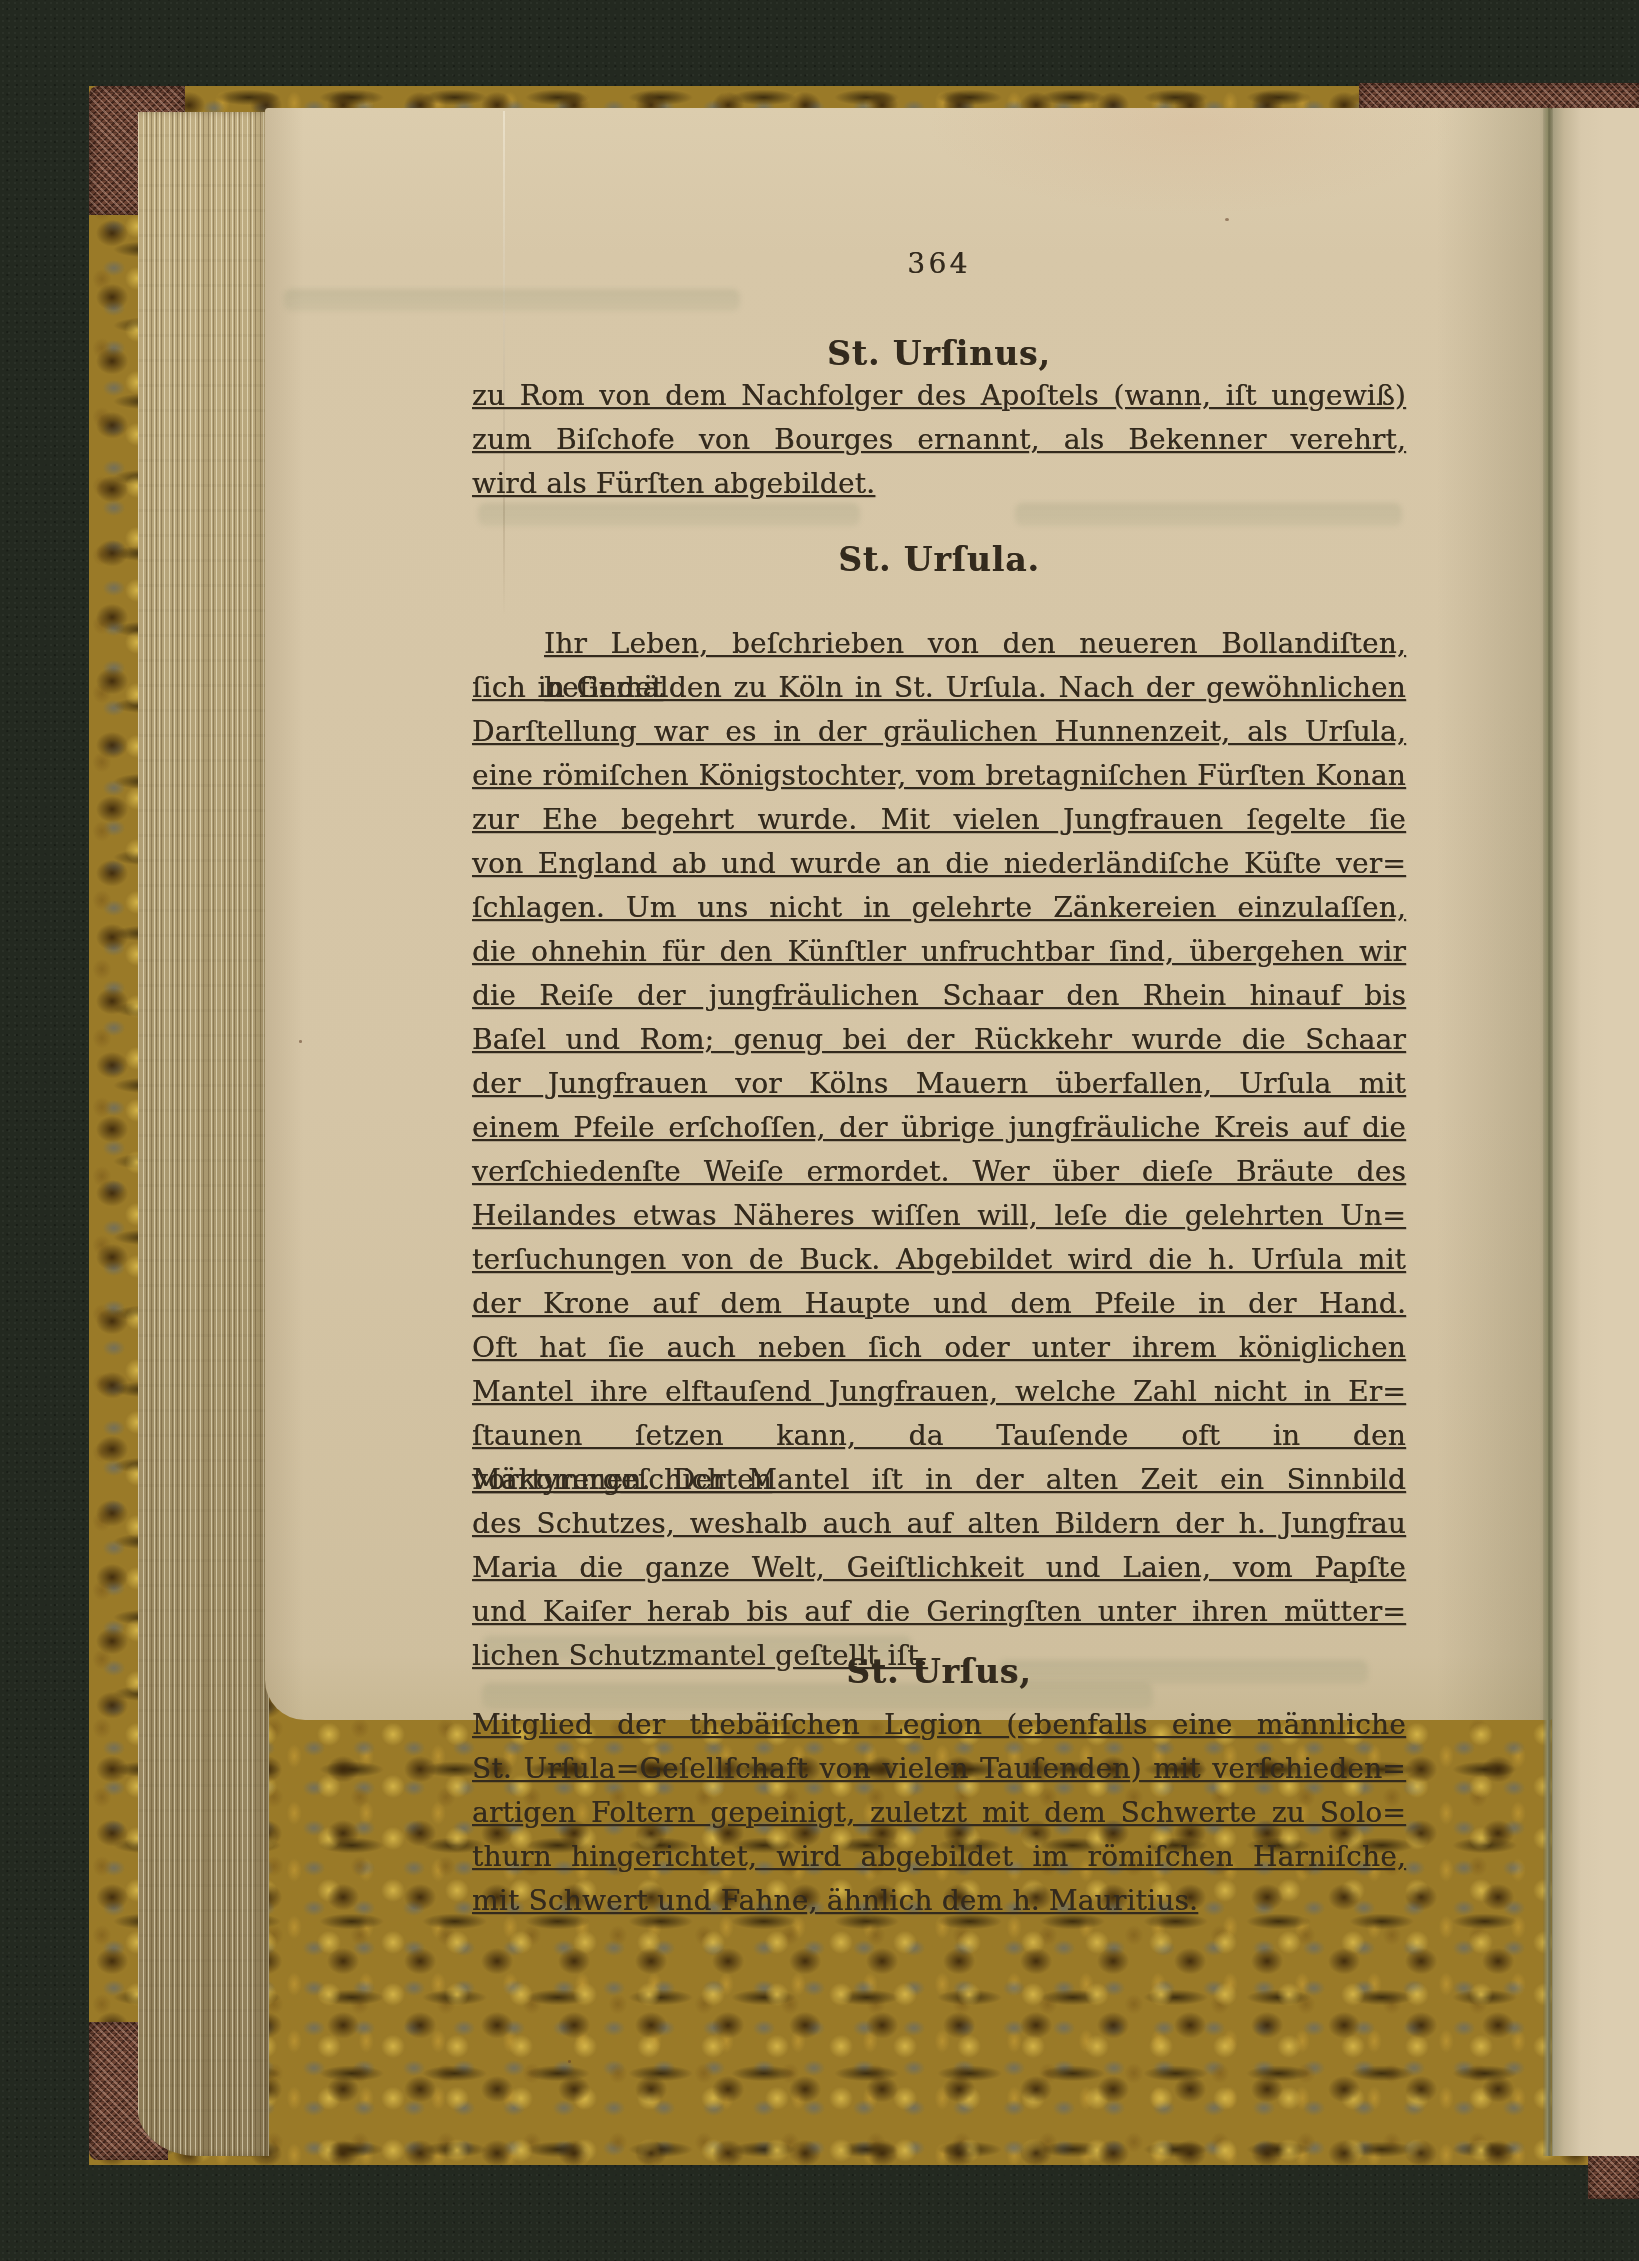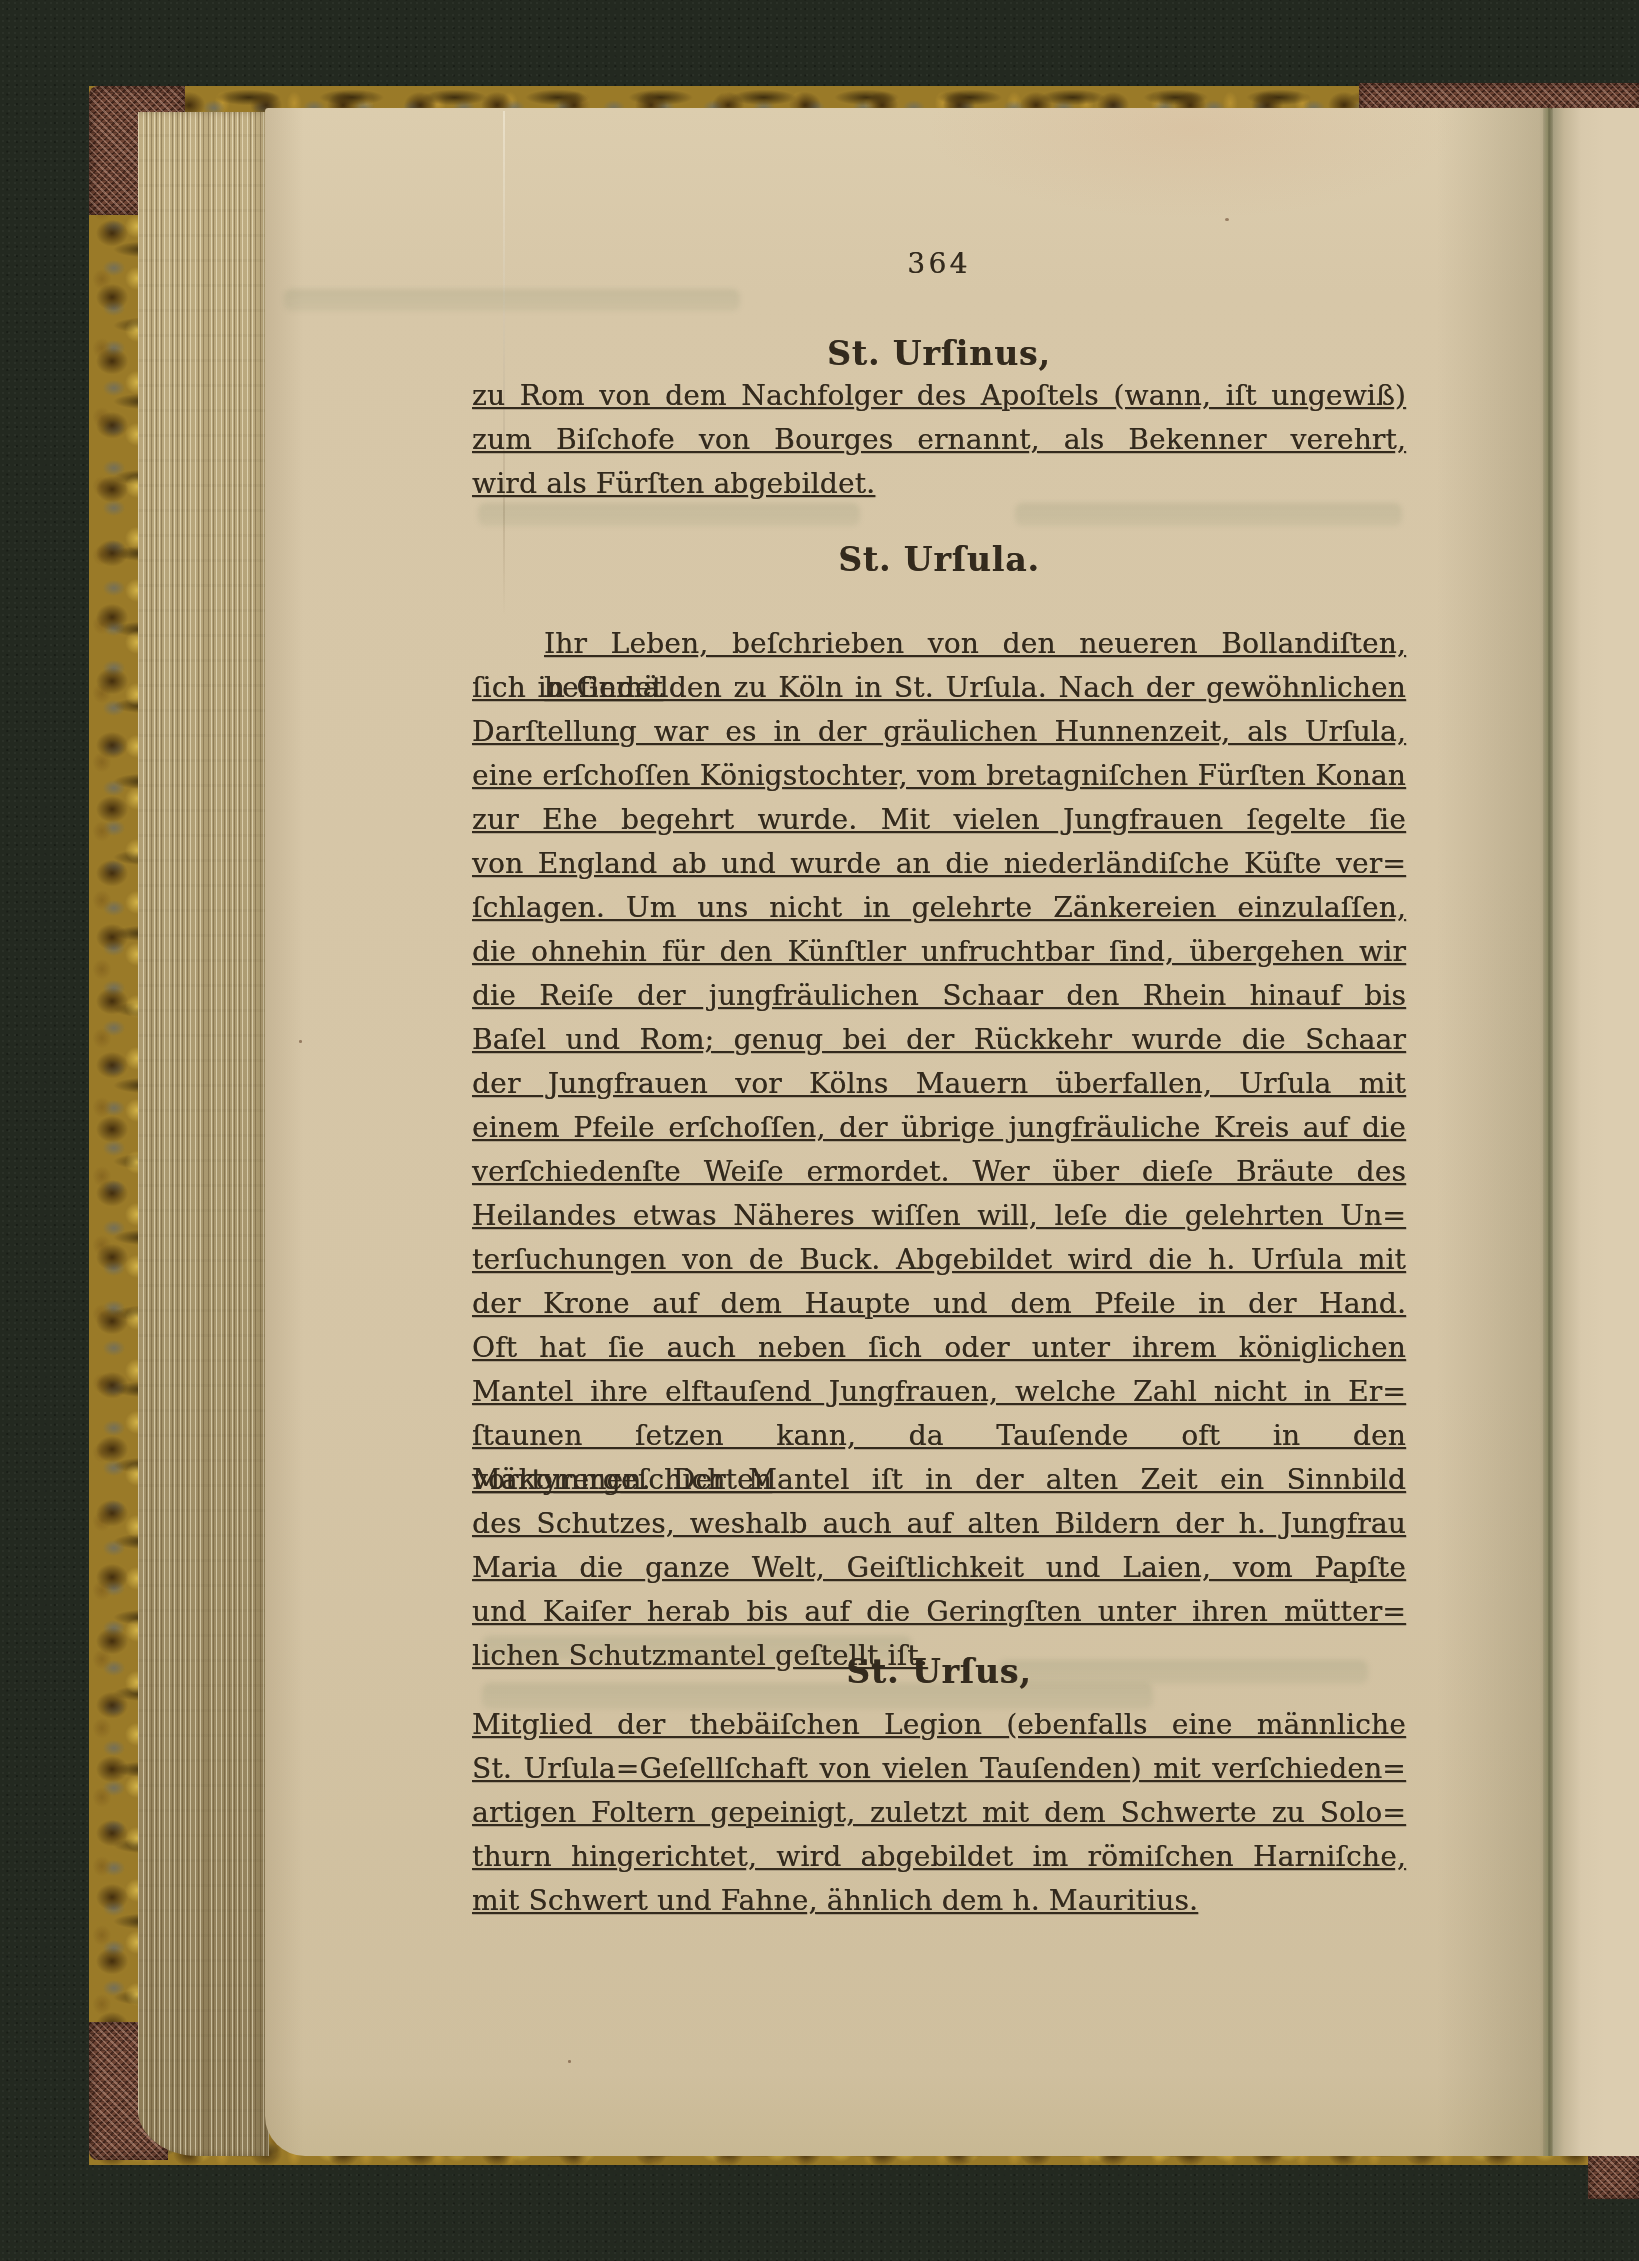--- a/index.html
+++ b/index.html
@@ -46,21 +46,21 @@
     background-color:var(--page-edges,#ab9a70);
     background-image:
       repeating-linear-gradient(90deg, rgba(250,242,214,0.55) 0 0.9px, transparent 0.9px 2.6px, rgba(78,60,30,0.35) 2.6px 3.4px, transparent 3.4px 5.2px),
       repeating-linear-gradient(180deg, transparent 0 22.4px, rgba(90,75,45,0.07) 22.4px 25px),
       linear-gradient(180deg, #c0ae83, #a8976e 55%, #8d7c57 100%);
     border-bottom-left-radius:60px 46px;
     box-shadow:inset -5.2px 0 6.9px rgba(60,45,20,0.25);
   }
   
   .page{
-    position:absolute;left:265px;top:108px;width:1287px;height:2048px;
+    position:absolute;left:265px;top:108px;width:1287px;height:1612px;
     background-color:var(--paper,#d6c6a7);
     background-image:
       radial-gradient(ellipse 379px 129px at 72% 1%, rgba(206,152,114,0.16), transparent 70%),
       linear-gradient(90deg, rgba(140,120,85,0.22) 0, rgba(140,120,85,0) 3%),
       linear-gradient(90deg, transparent 91%, rgba(125,115,82,0.30) 99%, rgba(92,92,62,0.45) 100%),
       linear-gradient(180deg, #dccdae 0%, #d7c7a8 9%, #d5c5a6 62%, #cfbf9e 96%, #c8b893 100%);
     border-radius:3.4px 1.7px 1.7px 40px;
   }
   
   .facing-page{
@@ -130,21 +130,21 @@
       <div class="lines" style="top: 266px;">
         <div class="line">zu Rom von dem Nachfolger des Apoſtels (wann, iſt ungewiß)</div>
         <div class="line">zum Biſchofe von Bourges ernannt, als Bekenner verehrt,</div>
         <div class="line last">wird als Fürſten abgebildet.</div>
       </div>
       <div class="heading" style="top: 418px; margin-top: 14px;">St. Urſula.</div>
       <div class="lines" style="top: 474px;">
         <div class="line indent">Ihr Leben, beſchrieben von den neueren Bollandiſten, befindet</div>
         <div class="line">ſich in Gemälden zu Köln in St. Urſula. Nach der gewöhnlichen</div>
         <div class="line">Darſtellung war es in der gräulichen Hunnenzeit, als Urſula,</div>
-        <div class="line">eine erſchoſſen Königstochter, vom bretagniſchen Fürſten Konan</div>
+        <div class="line">eine römiſchen Königstochter, vom bretagniſchen Fürſten Konan</div>
         <div class="line">zur Ehe begehrt wurde. Mit vielen Jungfrauen ſegelte ſie</div>
         <div class="line">von England ab und wurde an die niederländiſche Küſte ver=</div>
         <div class="line">ſchlagen. Um uns nicht in gelehrte Zänkereien einzulaſſen,</div>
         <div class="line">die ohnehin für den Künſtler unfruchtbar ſind, übergehen wir</div>
         <div class="line">die Reiſe der jungfräulichen Schaar den Rhein hinauf bis</div>
         <div class="line">Baſel und Rom; genug bei der Rückkehr wurde die Schaar</div>
         <div class="line">der Jungfrauen vor Kölns Mauern überfallen, Urſula mit</div>
         <div class="line">einem Pfeile erſchoſſen, der übrige jungfräuliche Kreis auf die</div>
         <div class="line">verſchiedenſte Weiſe ermordet. Wer über dieſe Bräute des</div>
         <div class="line">Heilandes etwas Näheres wiſſen will, leſe die gelehrten Un=</div>

